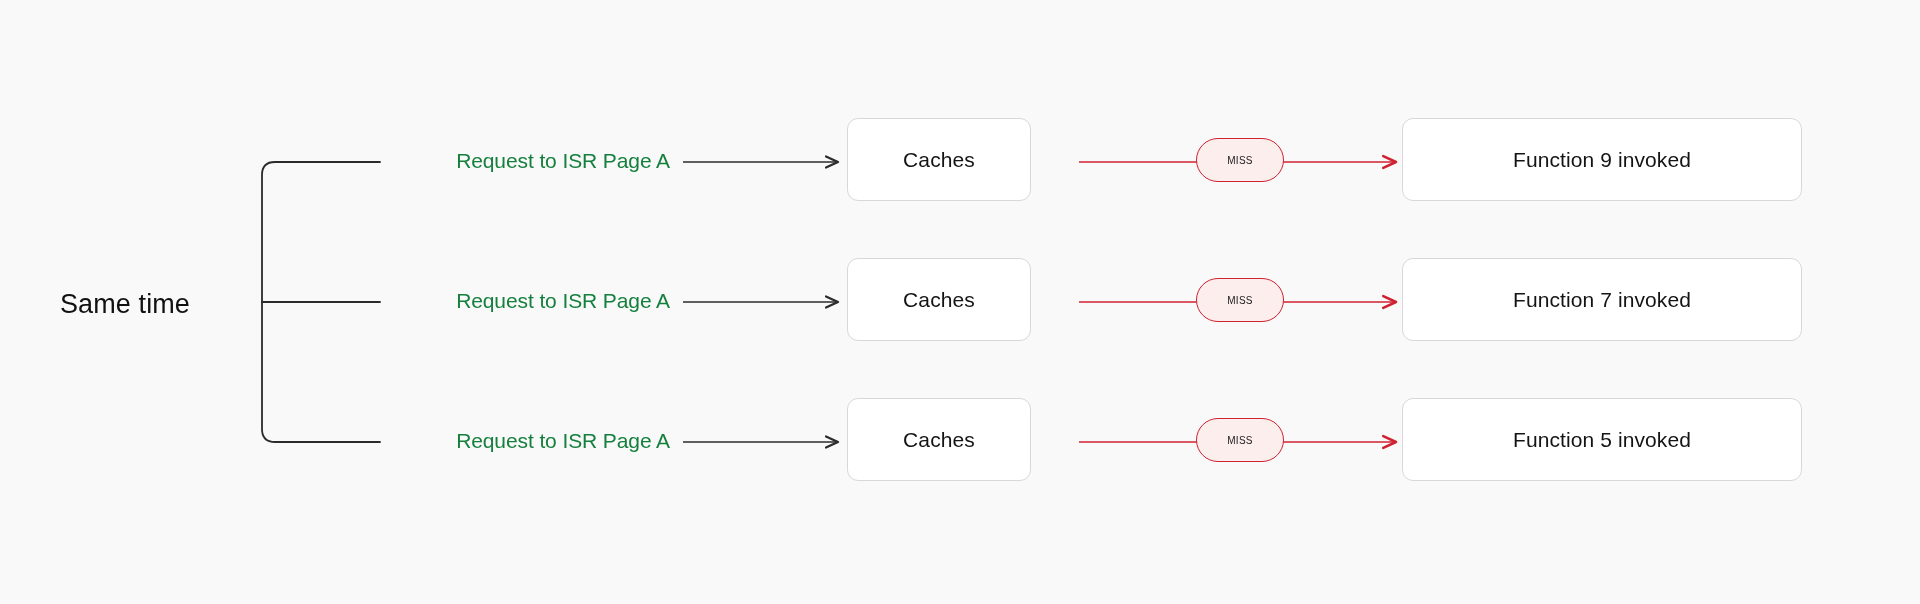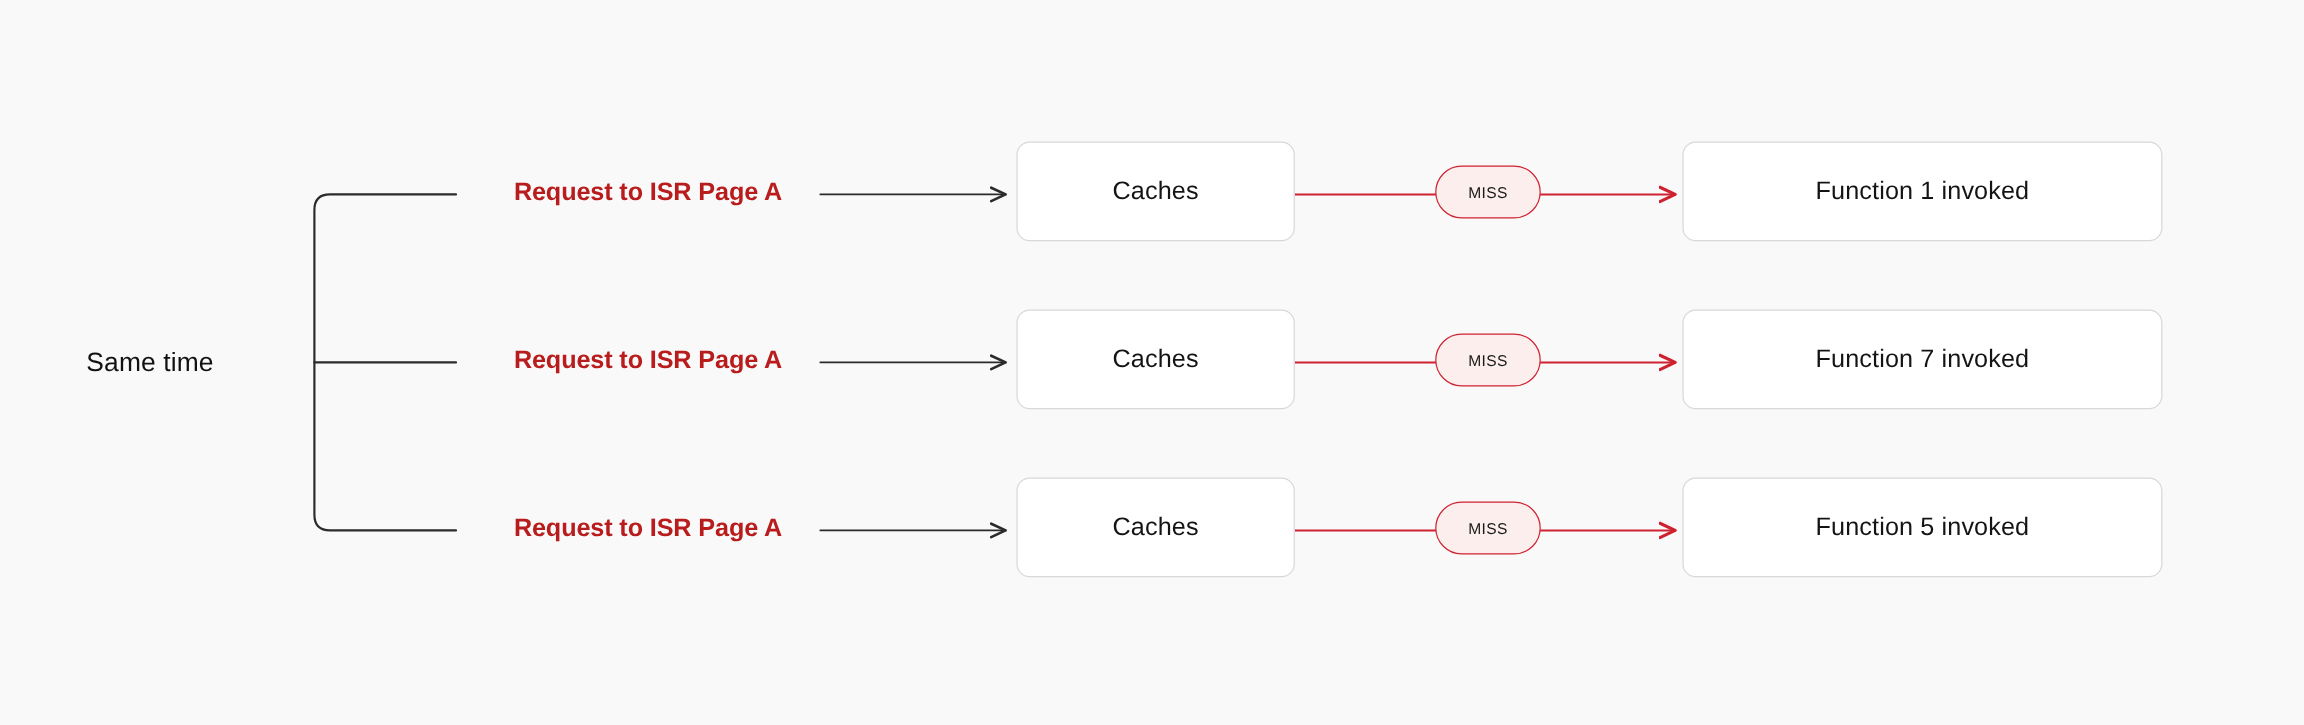--- a/index.html
+++ b/index.html
@@ -26,36 +26,36 @@
     pointer-events: none;
   }
 
   
   .same-time-label {
     position: absolute;
     left: 0px;
     width: 250px;
     text-align: center;
     top: 289px;
-    font-size: 22px;
+    font-size: 27px;
     color: #111111;
     font-weight: 400;
     letter-spacing: 0.1px;
     white-space: nowrap;
   }
 
   
   .request-label {
     position: absolute;
     left: 410px;
     width: 260px;
-    text-align: center;
+    text-align: right;
     font-size: 21px;
-    font-weight: 700;
-    color: #b91c1c;
+    font-weight: 400;
+    color: #15803d;
     letter-spacing: -0.1px;
     white-space: nowrap;
   }
   .request-label.r1 { top: 149px; }
   .request-label.r2 { top: 289px; }
   .request-label.r3 { top: 429px; }
 
   
   .node-box {
     position: absolute;
@@ -66,21 +66,21 @@
     align-items: center;
     justify-content: center;
     font-size: 21px;
     color: #141414;
     font-weight: 400;
     letter-spacing: 0.1px;
     box-sizing: border-box;
   }
   .cache-box {
     left: 847px;
-    width: 232px;
+    width: 184px;
     height: 83px;
   }
   .fn-box {
     left: 1402px;
     width: 400px;
     height: 83px;
   }
   .row1 { top: 118px; }
   .row2 { top: 258px; }
   .row3 { top: 398px; }
@@ -90,21 +90,21 @@
     position: absolute;
     left: 1196px;
     width: 88px;
     height: 44px;
     background: #fdeeee;
     border: 1.6px solid #cf2230;
     border-radius: 22px;
     display: flex;
     align-items: center;
     justify-content: center;
-    font-size: 13px;
+    font-size: 10px;
     color: #1a1a1a;
     font-weight: 400;
     letter-spacing: 0.3px;
     box-sizing: border-box;
     z-index: 3;
   }
   .miss-pill.p1 { top: 138px; }
   .miss-pill.p2 { top: 278px; }
   .miss-pill.p3 { top: 418px; }
 </style>
@@ -145,21 +145,21 @@
       <line x1="1281" y1="302" x2="1396" y2="302" stroke="#cf2230" stroke-width="1.7" marker-end="url(#arrow-red)"></line>
       <line x1="1281" y1="442" x2="1396" y2="442" stroke="#cf2230" stroke-width="1.7" marker-end="url(#arrow-red)"></line>
     </g>
   </svg>
 
   <div class="same-time-label">Same time</div>
 
   <div class="request-label r1">Request to ISR Page A</div>
   <div class="node-box cache-box row1">Caches</div>
   <div class="miss-pill p1">MISS</div>
-  <div class="node-box fn-box row1">Function 1 invoked</div>
+  <div class="node-box fn-box row1">Function 9 invoked</div>
 
   <div class="request-label r2">Request to ISR Page A</div>
   <div class="node-box cache-box row2">Caches</div>
   <div class="miss-pill p2">MISS</div>
   <div class="node-box fn-box row2">Function 7 invoked</div>
 
   <div class="request-label r3">Request to ISR Page A</div>
   <div class="node-box cache-box row3">Caches</div>
   <div class="miss-pill p3">MISS</div>
   <div class="node-box fn-box row3">Function 5 invoked</div>

